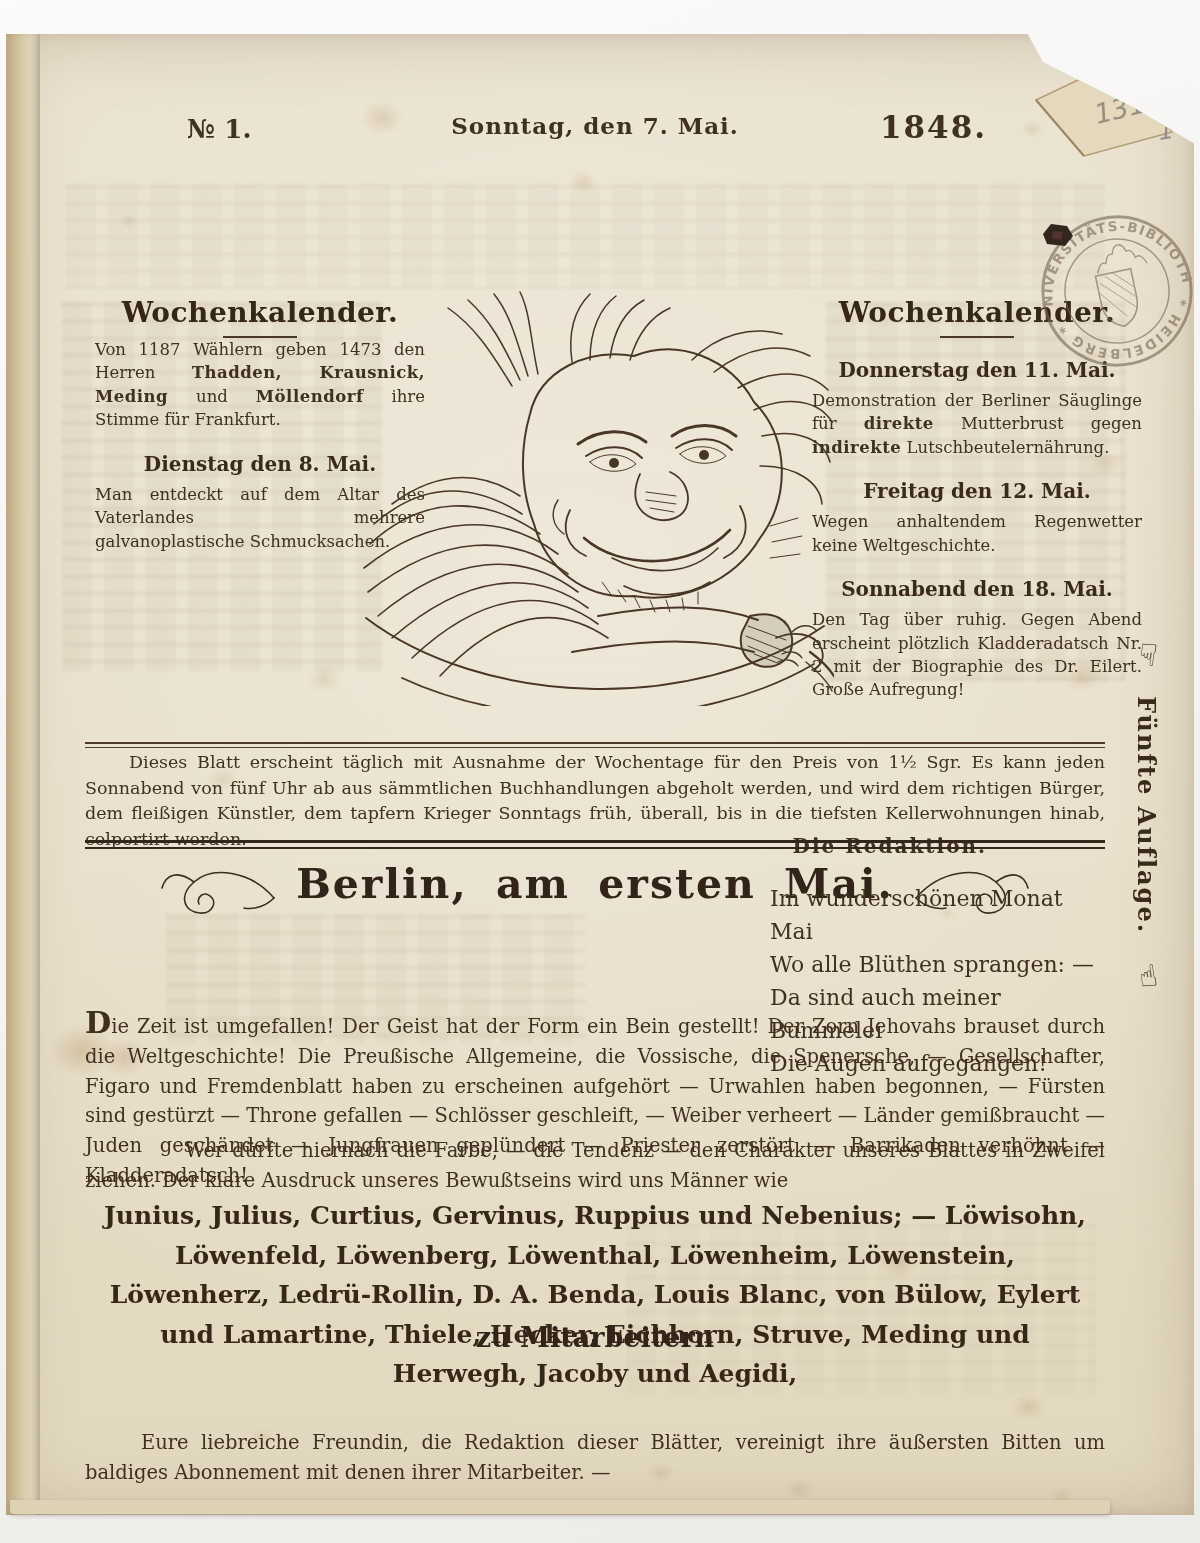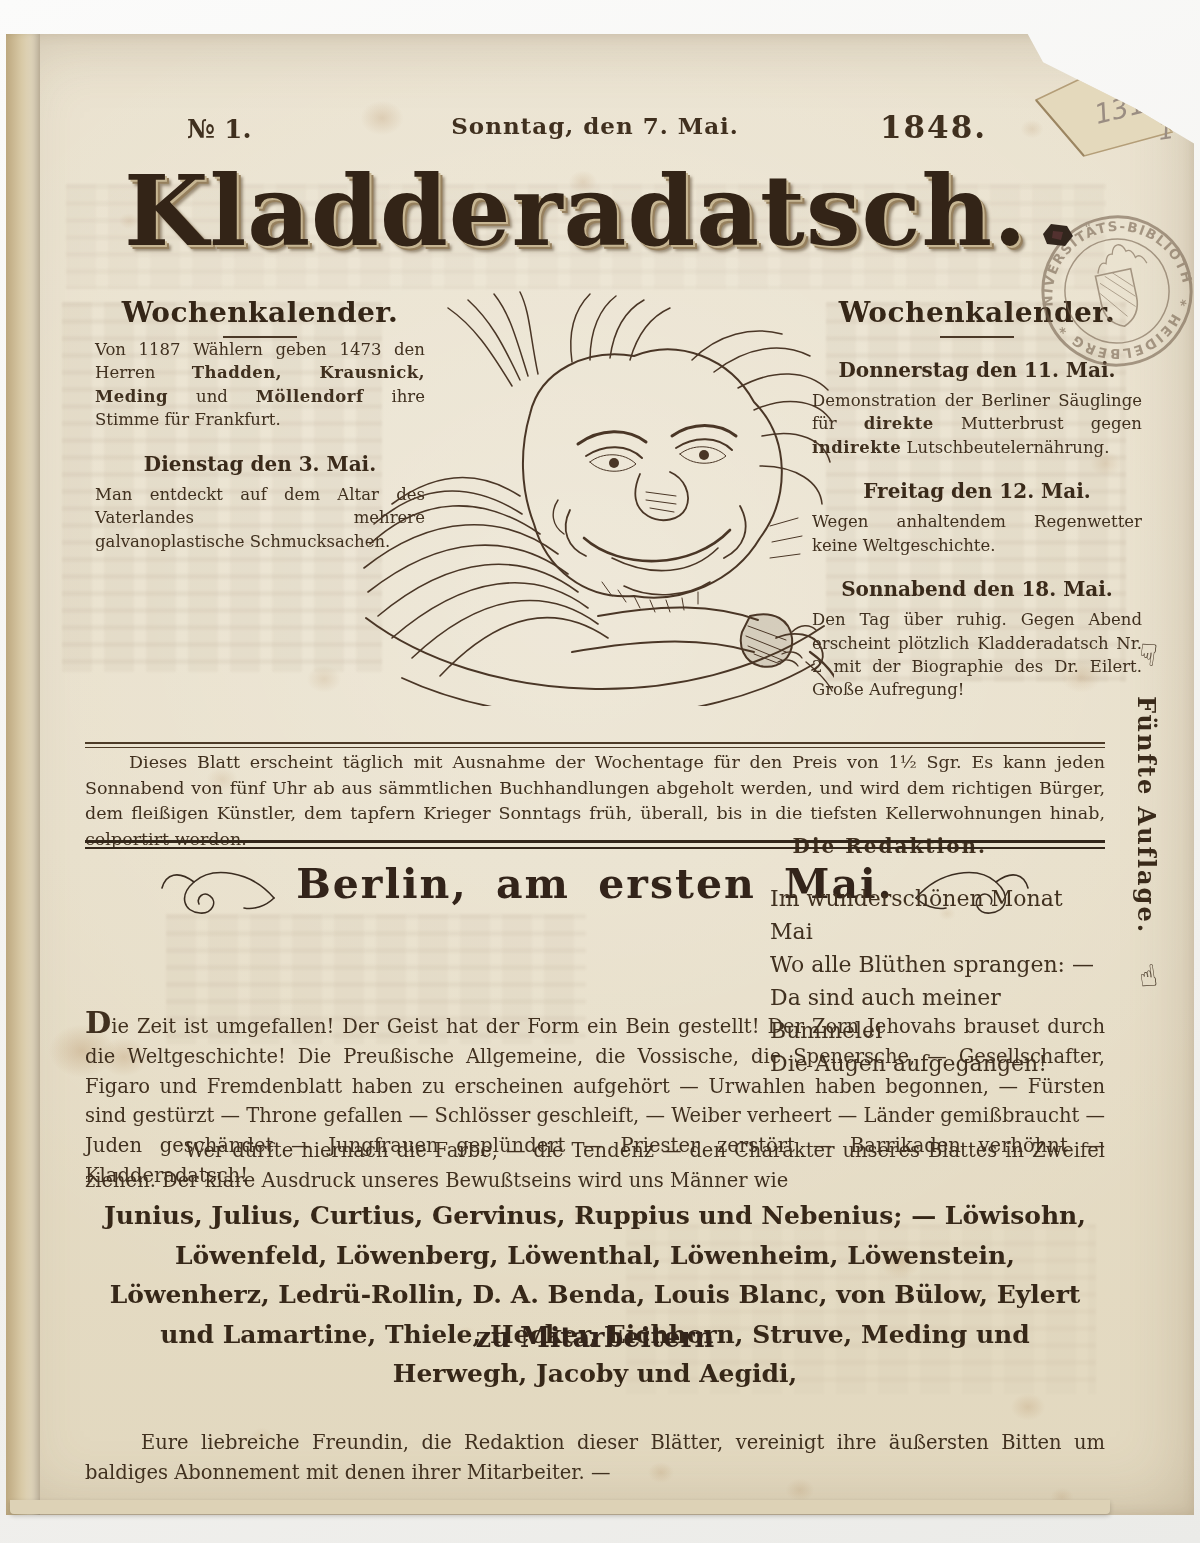--- a/index.html
+++ b/index.html
@@ -119,30 +119,29 @@
         <div class="stain" style="left: 109px; top: 176px; width: 28px; height: 22.4px; background: radial-gradient(closest-side, rgba(160, 110, 55, 0.12), rgba(160, 110, 55, 0) 72%);"></div>
         <div class="stain" style="left: 449px; top: 1290px; width: 24px; height: 19.2px; background: radial-gradient(closest-side, rgba(160, 110, 55, 0.1), rgba(160, 110, 55, 0) 72%);"></div>
         <div class="stain" style="left: 1040px; top: 1450px; width: 32px; height: 25.6px; background: radial-gradient(closest-side, rgba(160, 110, 55, 0.13), rgba(160, 110, 55, 0) 72%);"></div>
       </div>
 
     <div class="mast">
       <span class="issue">№ 1.</span>
       <span class="date">Sonntag, den 7. Mai.</span>
       <span class="year">1848.</span>
     </div>
-    <div class="main-title">Kladderadatsch.</div>
 
     <div class="col" style="left:89px;top:262px;">
       <div class="cal-head">Wochenkalender.</div>
       <div class="cal-head-rule"></div>
       <div>
         <div class="cal-body"><span>Von 1187 Wählern geben 1473 den Herren </span><span class="rb">Thadden, Krausnick, Meding</span><span> und </span><span class="rb">Möllendorf</span><span> ihre Stimme für Frankfurt.</span></div>
       </div>
       <div>
-        <div class="cal-date">Dienstag den 3. Mai.</div>
+        <div class="cal-date">Dienstag den 8. Mai.</div>
         <div class="cal-body"><span>Man entdeckt auf dem Altar des Vaterlandes mehrere galvanoplastische Schmucksachen.</span></div>
       </div>
       <div>
       </div>
     </div>
 
     <div class="col" style="left:806px;top:262px;">
       <div class="cal-head">Wochenkalender.</div>
       <div class="cal-head-rule"></div>
       <div>

